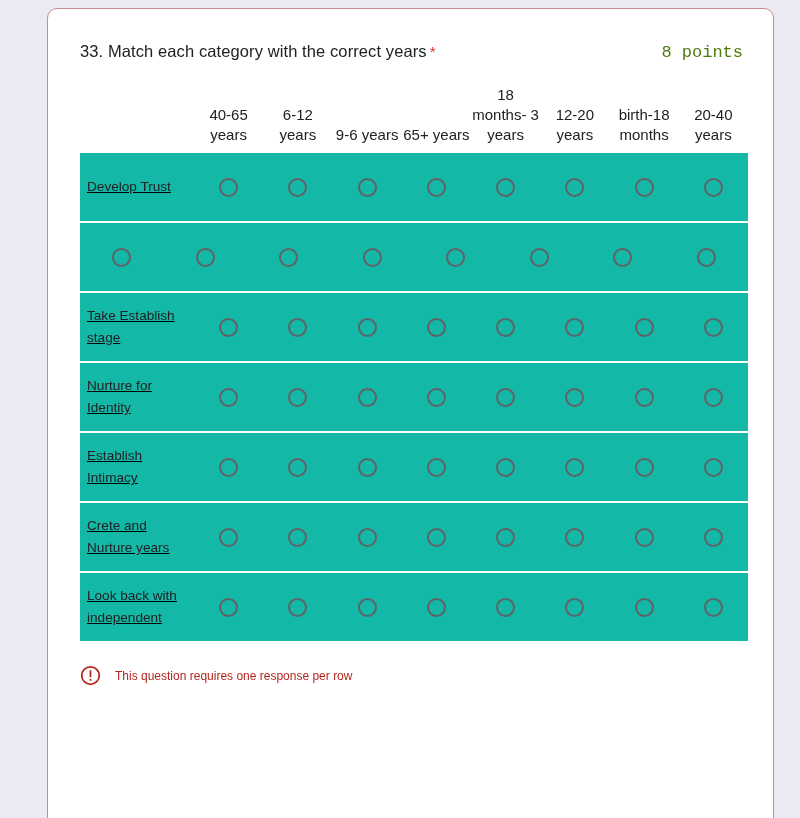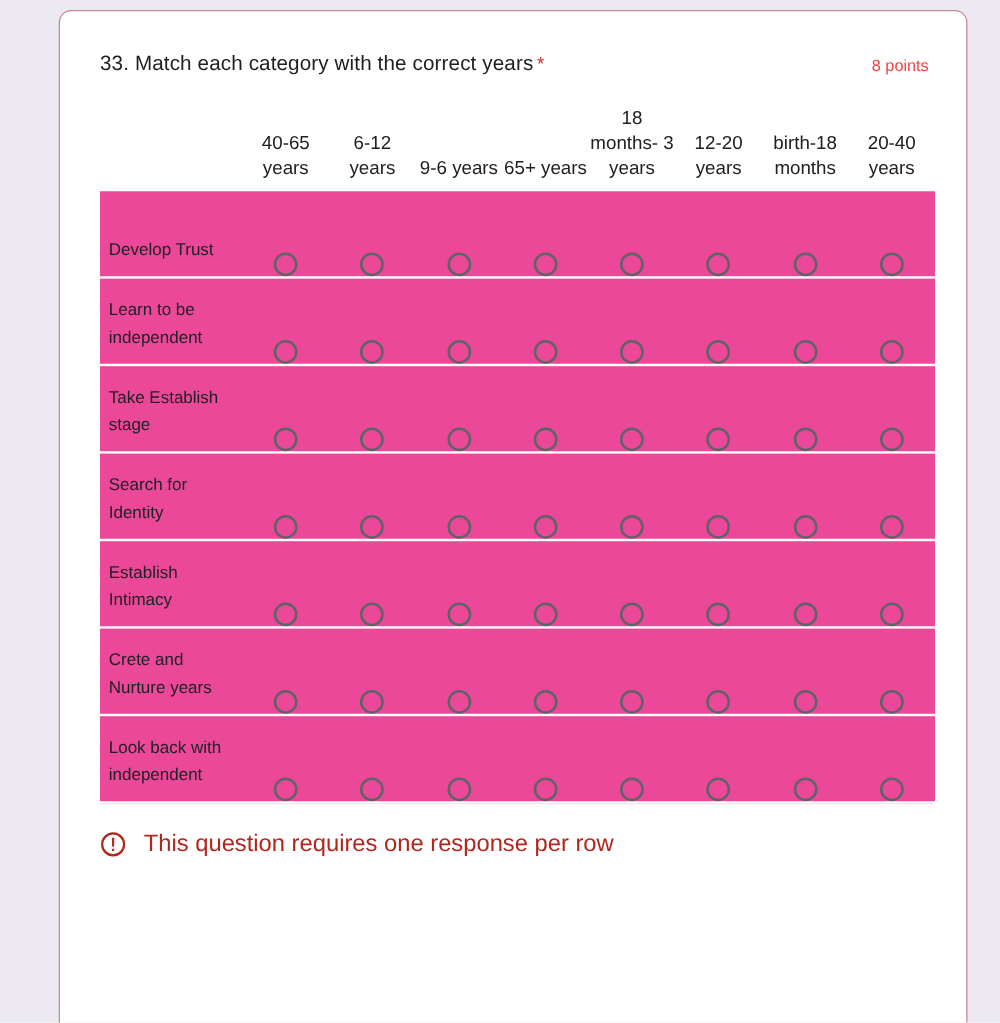--- a/index.html
+++ b/index.html
@@ -53,25 +53,26 @@
     font-weight: 400;
     max-width: 540px;
   }
   .q-required {
     color: #d93025;
     font-size: 15px;
     margin-left: 3px;
     vertical-align: baseline;
   }
   .q-points {
-    font-size: 13px;
-    color: #ef4444;
+    font-size: 17px;
+    color: #4d7c0f;
     line-height: 24px;
     white-space: nowrap;
     padding-top: 2px;
+    font-family: Liberation Mono, monospace;
   }
 
   
   .grid {
     margin-top: 22px;
     width: 668px;
   }
 
   .grid-head {
     display: flex;
@@ -86,24 +87,25 @@
     flex: 1 1 0;
     text-align: center;
     font-size: 15px;
     line-height: 20px;
     color: #202124;
     padding-bottom: 8px;
   }
 
   .grid-row {
     display: flex;
-    align-items: flex-end;
-    background: #ec4899;
+    align-items: center;
+    background: #14b8a6;
     border-bottom: 2px solid #ffffff;
     min-height: 68px;
+    text-decoration: underline;
   }
   .row-label {
     width: 114px;
     flex: 0 0 114px;
     font-size: 13.6px;
     line-height: 22px;
     color: #202124;
     padding: 10px 12px 10px 7px;
     box-sizing: border-box;
   }
@@ -130,21 +132,21 @@
     margin-top: 22px;
     margin-left: 0px;
   }
   .error-icon {
     width: 21px;
     height: 21px;
     flex: 0 0 21px;
     margin-right: 14px;
   }
   .error-text {
-    font-size: 19px;
+    font-size: 12px;
     color: #b3261e;
     line-height: 20px;
   }
 </style>
 </head>
 <body>
 
 <div class="page">
 
   <div class="card">
@@ -202,21 +204,20 @@
                 <div class="radio"></div>
               </div>
               <div class="row-cell">
                 <div class="radio"></div>
               </div>
               <div class="row-cell">
                 <div class="radio"></div>
               </div>
             </div>
             <div class="grid-row">
-              <div class="row-label">Learn to be independent</div>
               <div class="row-cell">
                 <div class="radio"></div>
               </div>
               <div class="row-cell">
                 <div class="radio"></div>
               </div>
               <div class="row-cell">
                 <div class="radio"></div>
               </div>
               <div class="row-cell">
@@ -256,21 +257,21 @@
                 <div class="radio"></div>
               </div>
               <div class="row-cell">
                 <div class="radio"></div>
               </div>
               <div class="row-cell">
                 <div class="radio"></div>
               </div>
             </div>
             <div class="grid-row">
-              <div class="row-label">Search for Identity</div>
+              <div class="row-label">Nurture for Identity</div>
               <div class="row-cell">
                 <div class="radio"></div>
               </div>
               <div class="row-cell">
                 <div class="radio"></div>
               </div>
               <div class="row-cell">
                 <div class="radio"></div>
               </div>
               <div class="row-cell">

